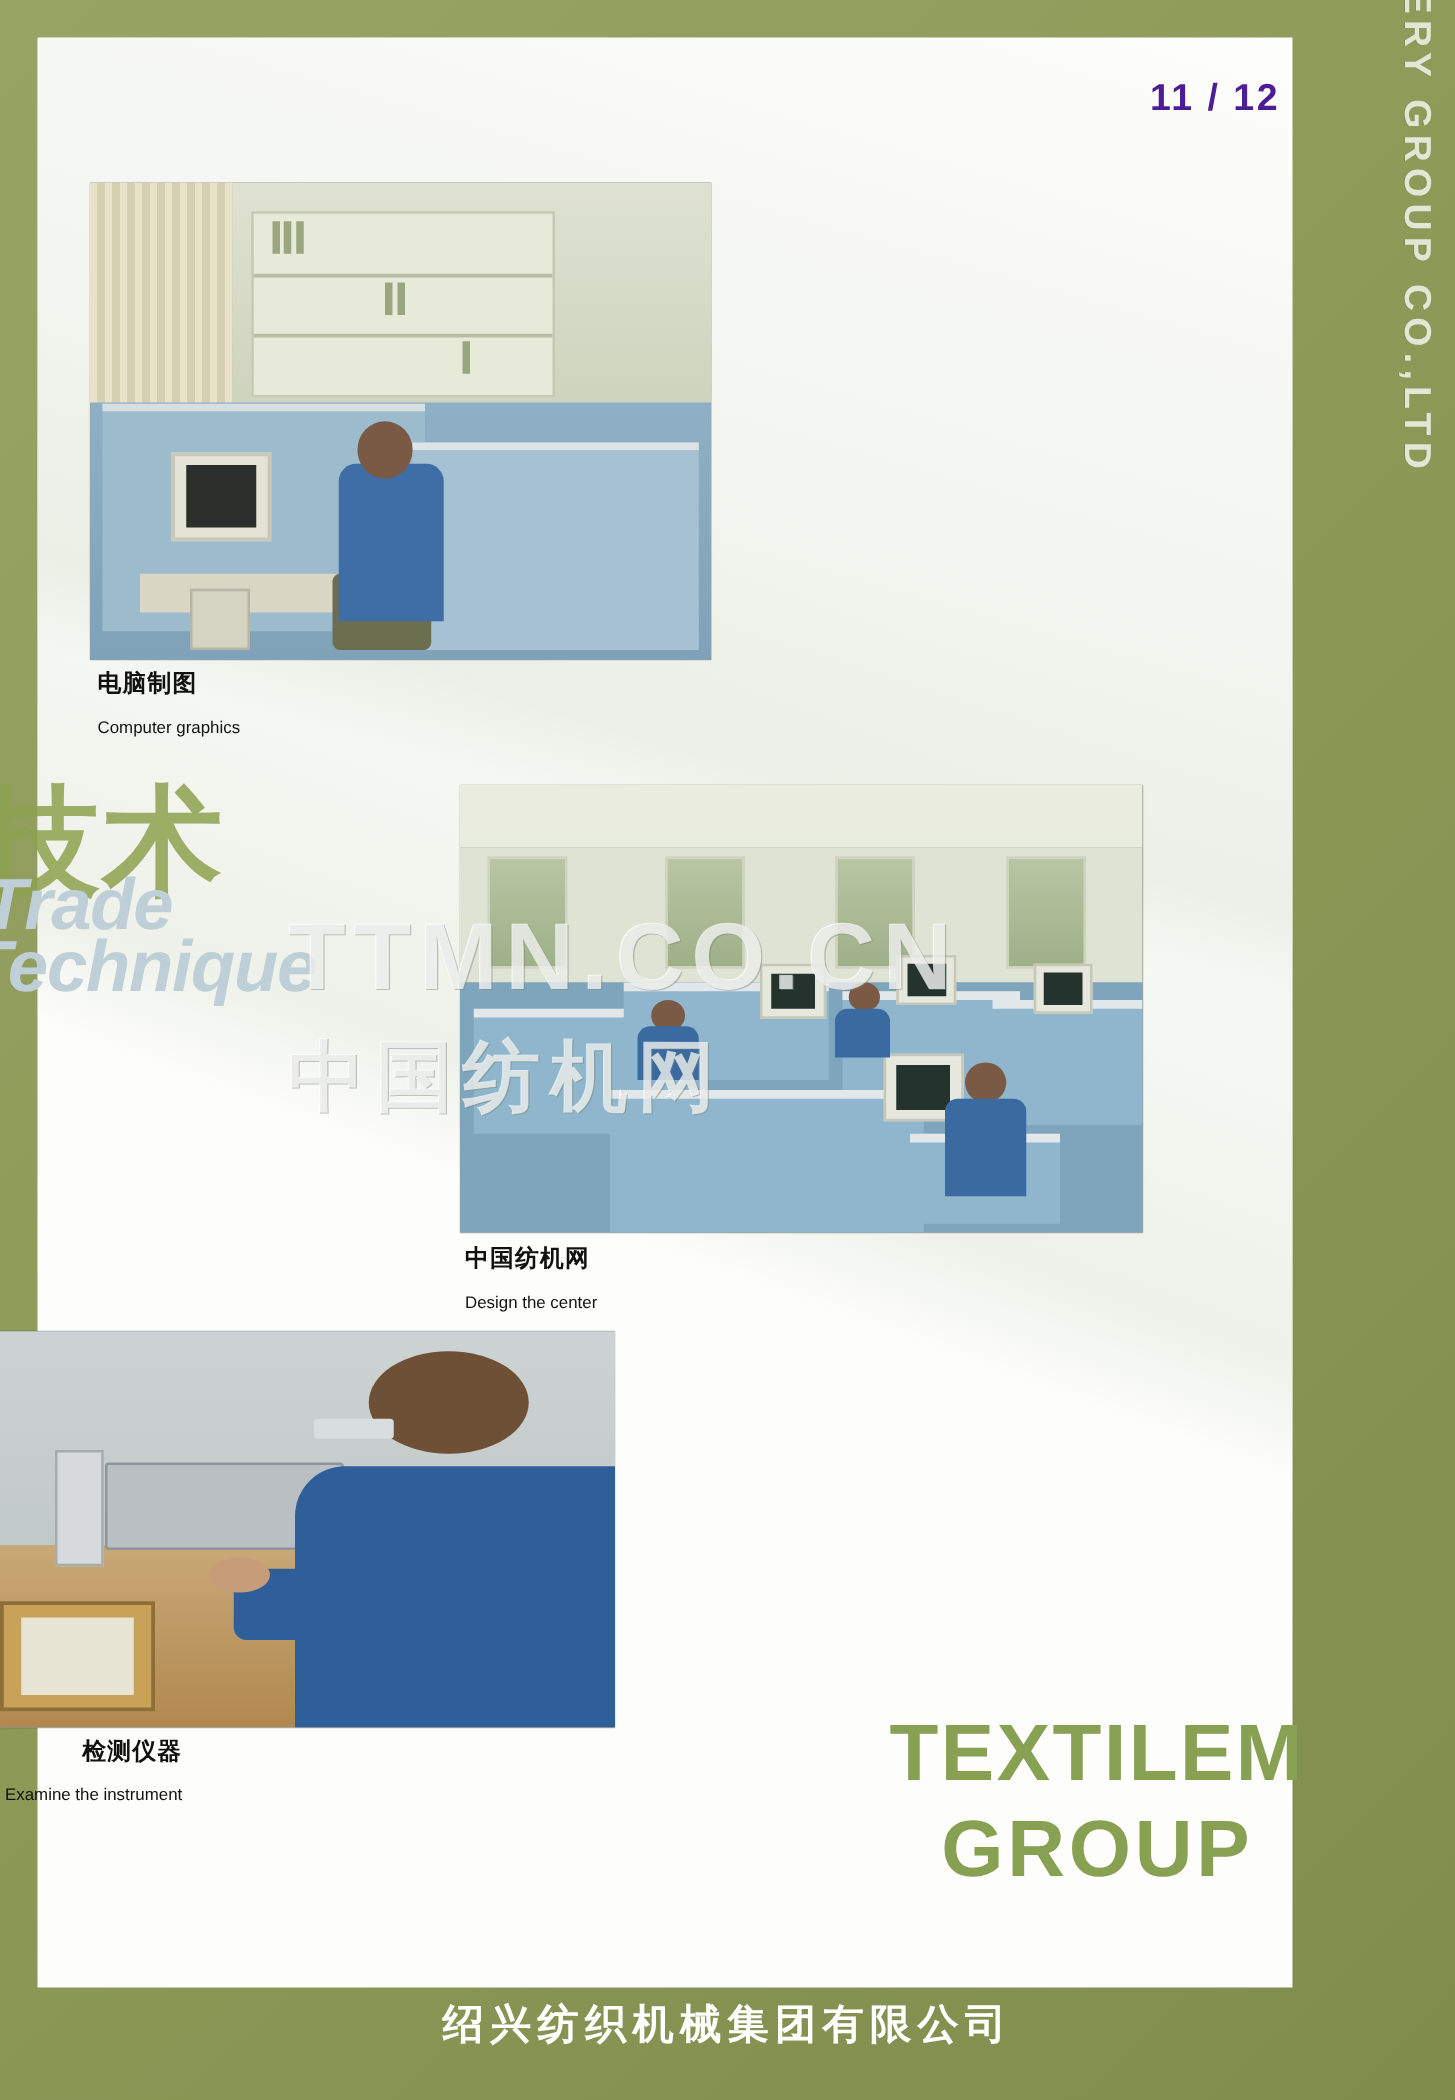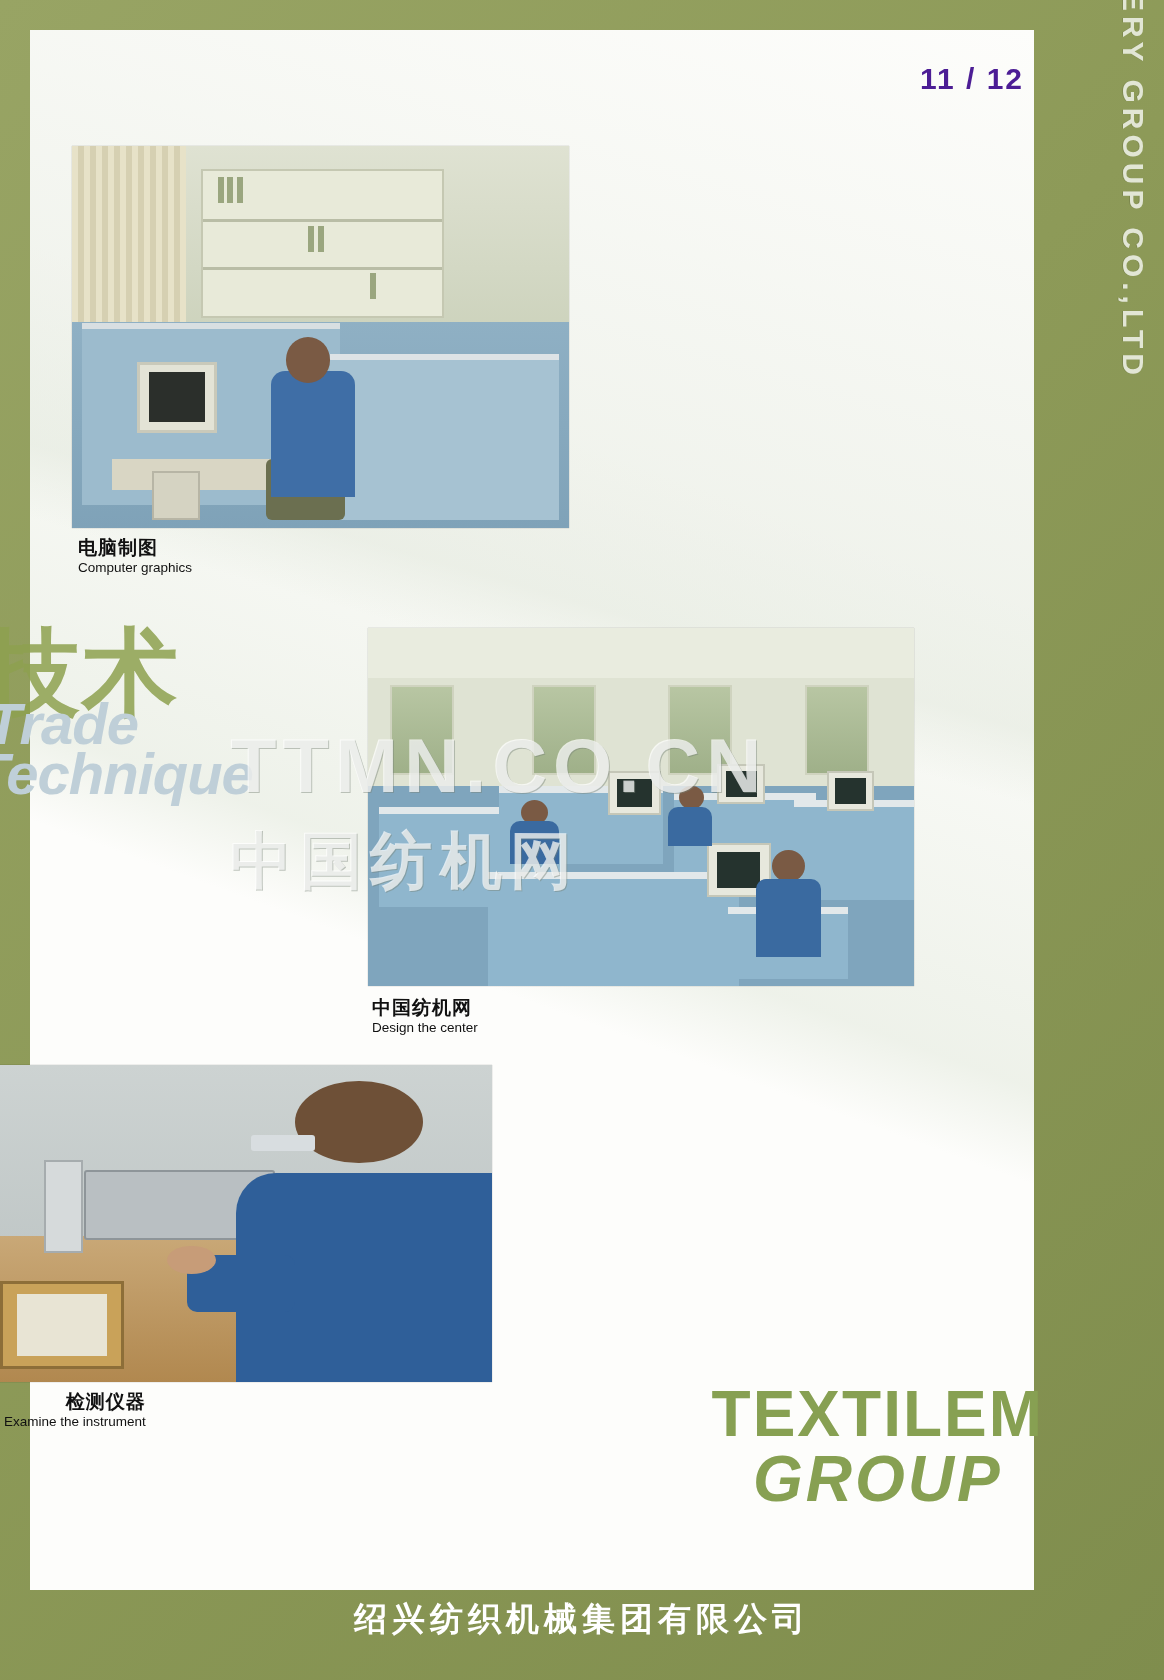--- a/index.html
+++ b/index.html
@@ -121,21 +121,21 @@
     font-size: 19px;
     font-weight: 700;
     color: #111;
     font-family: "DejaVu Sans", sans-serif;
     letter-spacing: 1px;
   }
   .cap .en {
     display: block;
     font-size: 13.5px;
     color: #111;
-    margin-top: 0;
+    margin-top: 14px;
   }
   
   .wm {
     position: absolute;
     left: 230px;
     top: 722px;
     width: 560px;
     pointer-events: none;
   }
   .wm-line1 {
@@ -166,22 +166,21 @@
   }
   .brand .b1 {
     font-size: 64px;
     letter-spacing: 2px;
     display: block;
   }
   .brand .b2 {
     font-size: 64px;
     letter-spacing: 3px;
     display: block;
-    margin-top: 8px;
-    font-style: italic;
+    margin-top: 20px;
   }
   .footer-cn {
     position: absolute;
     left: 0;
     right: 0;
     bottom: 38px;
     text-align: center;
     color: #ffffff;
     font-size: 33px;
     font-weight: 700;

